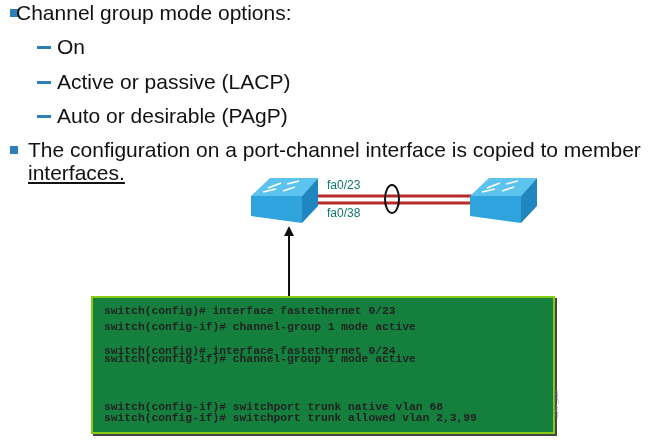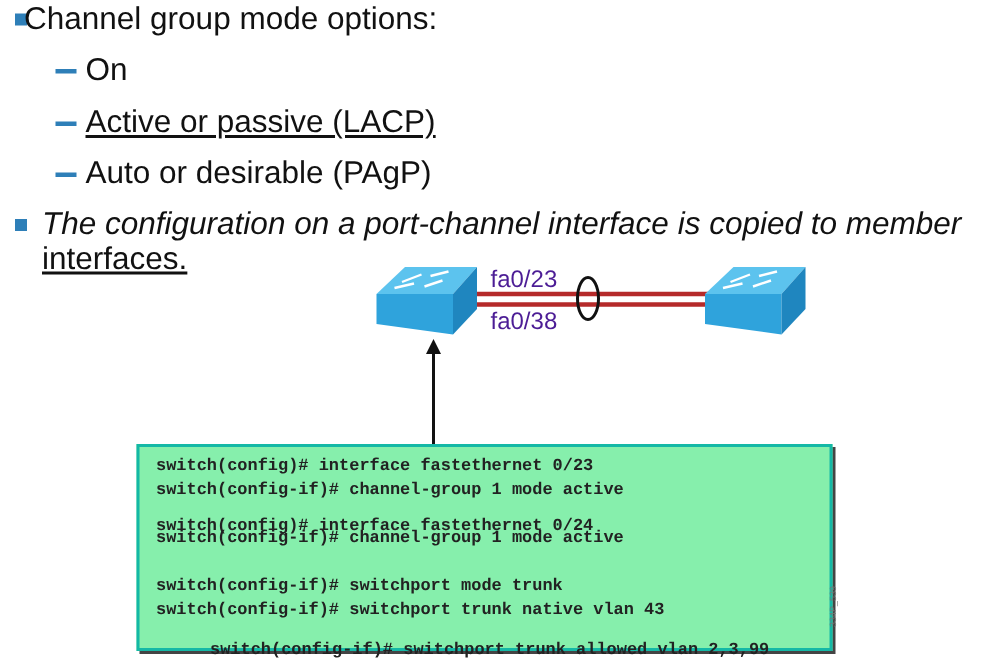--- a/index.html
+++ b/index.html
@@ -1,39 +1,39 @@
 <!DOCTYPE html>
 <html><head>
 <meta charset="utf-8">
 <style>
   html, body { margin:0; padding:0; background:#ffffff; }
   body { width:672px; height:440px; position:relative; overflow:hidden; font-family:"Liberation Sans", sans-serif; color:#111; }
   .bullet { position:absolute; font-size:21px; line-height:24px; }
   .sq { position:absolute; width:8px; height:8px; background:#2e7fb8; }
   .dash { position:absolute; width:14px; height:3px; background:#2e7fb8; }
-  .code-box { position:absolute; left:91px; top:296px; width:460px; height:134px; border:2px solid #14b8a6; box-shadow:2px 2px 0 #444; background:#86efac; }
+  .code-box { position:absolute; left:91px; top:296px; width:460px; height:134px; border:2px solid #84cc16; box-shadow:2px 2px 0 #444; background:#15803d; }
   .code-line { position:absolute; left:11px; font-family:"Liberation Mono", monospace; font-weight:bold; font-size:11.3px; color:#222; white-space:pre; }
-  .lbl { position:absolute; font-size:16px; color:#4c1d95; }
+  .lbl { position:absolute; font-size:12px; color:#0f766e; }
   .fig-id { position:absolute; left:553px; top:418px; font-size:6px; color:#777; transform:rotate(-90deg); transform-origin:left top; }
 </style>
 </head>
 <body>
 
 <div class="sq" style="left:10px;top:9px;"></div>
 <div class="bullet" style="left:16px;top:1px;">Channel group mode options:</div>
 
 <div class="dash" style="left:37px;top:46px;"></div>
 <div class="bullet" style="left:57px;top:35px;text-align:center;">On</div>
 <div class="dash" style="left:37px;top:81px;"></div>
-<div class="bullet" style="left:57px;top:70px;text-decoration:underline;">Active or passive (LACP)</div>
+<div class="bullet" style="left:57px;top:70px;">Active or passive (LACP)</div>
 <div class="dash" style="left:37px;top:115px;"></div>
 <div class="bullet" style="left:57px;top:104px;text-align:center;">Auto or desirable (PAgP)</div>
 
 <div class="sq" style="left:10px;top:146px;"></div>
-<div class="bullet" style="left:28px;top:138px;font-style:italic;">The configuration on a port-channel interface is copied to member</div>
+<div class="bullet" style="left:28px;top:138px;">The configuration on a port-channel interface is copied to member</div>
 <div class="bullet" style="left:28px;top:161px;text-decoration:underline;">interfaces.</div>
 
 <svg width="672" height="300" style="position:absolute;left:0;top:0;">
 
   <line x1="315" y1="196" x2="472" y2="196" stroke="#b52a2a" stroke-width="3"></line>
   <line x1="315" y1="203" x2="472" y2="203" stroke="#b52a2a" stroke-width="3"></line>
   <ellipse cx="392" cy="199" rx="7" ry="14" fill="none" stroke="#111" stroke-width="2"></ellipse>
 
   <g>
     <polygon points="251,196 270,178 318,178 302,196" fill="#5cc3ee"></polygon>
@@ -64,18 +64,17 @@
 </svg>
 
 <div class="lbl" style="left:327px;top:178px;">fa0/23</div>
 <div class="lbl" style="left:327px;top:206px;">fa0/38</div>
 
 <div class="code-box">
   <div class="code-line" style="top:7px;">switch(config)# interface fastethernet 0/23</div>
   <div class="code-line" style="top:23px;">switch(config-if)# channel-group 1 mode active</div>
   <div class="code-line" style="top:47px;">switch(config)# interface fastethernet 0/24</div>
   <div class="code-line" style="top:55px;">switch(config-if)# channel-group 1 mode active</div>
-  <div class="code-line" style="top:87px;">switch(config-if)# switchport mode trunk</div>
-  <div class="code-line" style="top:103px;">switch(config-if)# switchport trunk native vlan 43</div>
-  <div class="code-line" style="top:130px;margin-left:36px;">switch(config-if)# switchport trunk allowed vlan 2,3,99</div>
+  <div class="code-line" style="top:103px;">switch(config-if)# switchport trunk native vlan 68</div>
+  <div class="code-line" style="top:114px;">switch(config-if)# switchport trunk allowed vlan 2,3,99</div>
 </div>
 
 <div class="fig-id">334P_539</div>
 
 </body></html>

